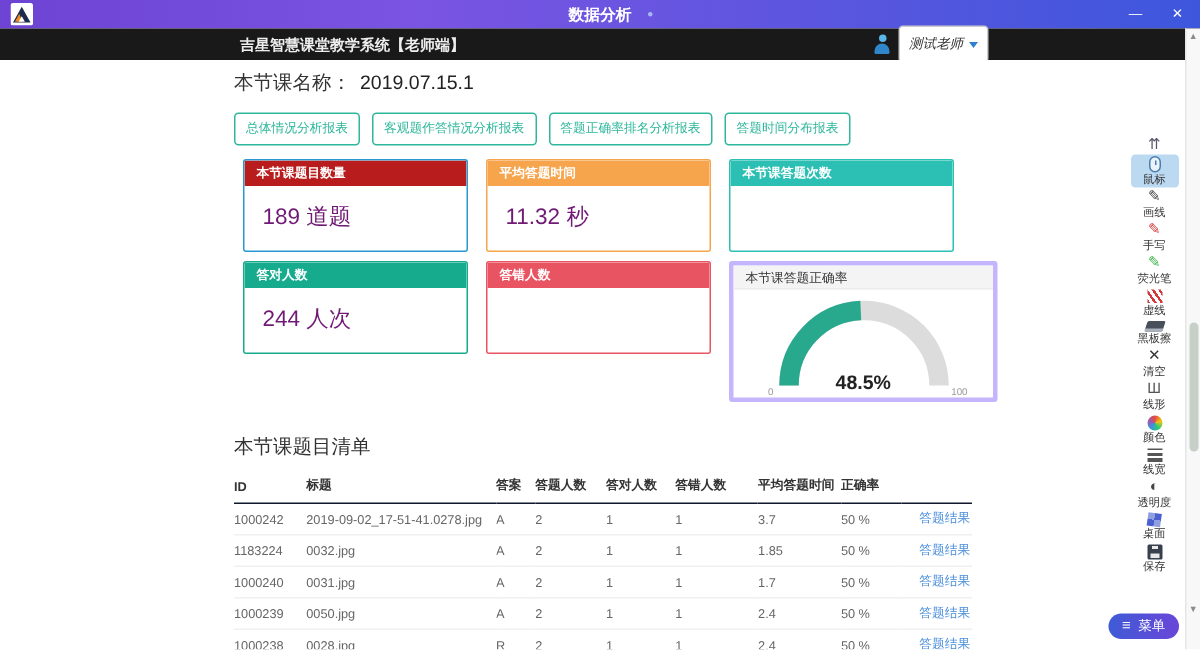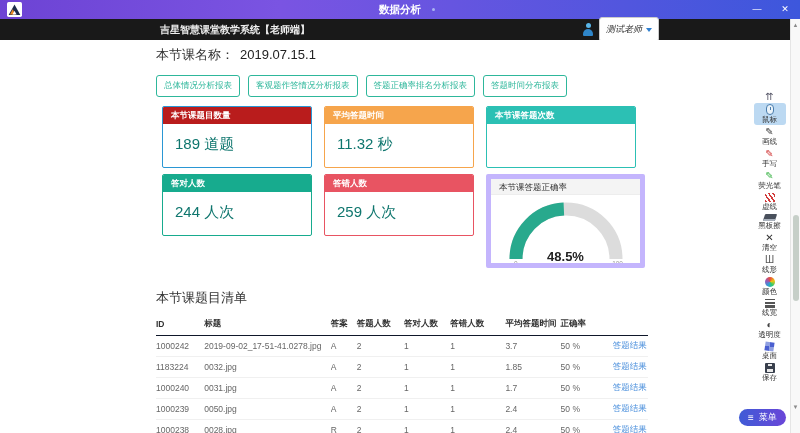--- a/index.html
+++ b/index.html
@@ -41,24 +41,24 @@
   .report-btn { background:#fff; border:1px solid #2eb79b; color:#2eb79b; font-size:8.5px;
     padding:4px 7px; border-radius:3px; white-space:nowrap; cursor:pointer;
     font-family:inherit; }
 
   #cards-wrap { position:relative; margin-top:9px; margin-left:6px; height:163px; }
   .cards-row { position:absolute; left:0; display:flex; gap:12px; }
   #cards-row1 { top:0; }
   #cards-row2 { top:68px; }
   .stat-card { width:150px; height:62px; border:1px solid; border-radius:2px; background:#fff; overflow:hidden; }
   .stat-head { height:17px; line-height:17px; padding-left:8px; color:#fff; font-size:8.5px; font-weight:bold; white-space:nowrap; }
-  .stat-val { padding:11px 0 0 12px; font-size:15px; color:#0f766e; white-space:nowrap; }
-
-  .gauge-card { position:absolute; left:324px; top:68px; width:159px; height:94px;
-    border:5px solid #c4b5fd; border-radius:2px; background:#fff; overflow:hidden; }
+  .stat-val { padding:11px 0 0 12px; font-size:15px; color:#701a75; white-space:nowrap; }
+
+  .gauge-card { position:absolute; left:324px; top:68px; width:179px; height:94px;
+    border:3px solid #c4b5fd; border-radius:2px; background:#fff; overflow:hidden; }
   .gauge-head { height:16px; line-height:16px; padding-left:8px; background:#f4f4f4; border-bottom:1px solid #ededed;
     color:#333; font-size:8.5px; white-space:nowrap; }
   .gauge-body { position:relative; height:77px; }
   .gauge-body svg { position:absolute; left:50%; transform:translateX(-50%); top:6px; }
   .gauge-pct { position:absolute; left:50%; transform:translateX(-50%); bottom:8px; font-size:13px; font-weight:bold; color:#222; }
   .gauge-min,.gauge-max { position:absolute; bottom:5px; font-size:6.5px; color:#999; }
   .gauge-min { left:23px; } .gauge-max { right:17px; }
 
   .table-section { margin-top:20px; }
   .table-title { font-size:13px; color:#333; }
@@ -169,21 +169,20 @@
             <div class="stat-head" style="background: rgb(44, 192, 180);">本节课答题次数</div>
           </div>
         </div>
       <div class="cards-row" id="cards-row2">
           <div class="stat-card" style="border-color: rgb(23, 171, 142);">
             <div class="stat-head" style="background: rgb(23, 171, 142);">答对人数</div>
             <div class="stat-val">244 人次</div>
           </div>
           <div class="stat-card" style="border-color: rgb(232, 84, 98);">
             <div class="stat-head" style="background: rgb(232, 84, 98);">答错人数</div>
-            <div class="stat-val">259 人次</div>
           </div>
         </div>
 
       <div class="gauge-card">
         <div class="gauge-head">本节课答题正确率</div>
         <div class="gauge-body">
           <svg width="124" height="62" viewBox="0 0 124 62">
             <path id="gauge-track" d="M12,58 A50,50 0 0 1 112,58" fill="none" stroke-width="13" stroke="#dcdcdc"></path>
             <path id="gauge-arc" d="M12,58 A50,50 0 0 1 112,58" fill="none" stroke-width="13" stroke="#28a98d" stroke-dasharray="76.2 162.1"></path>
           </svg>

